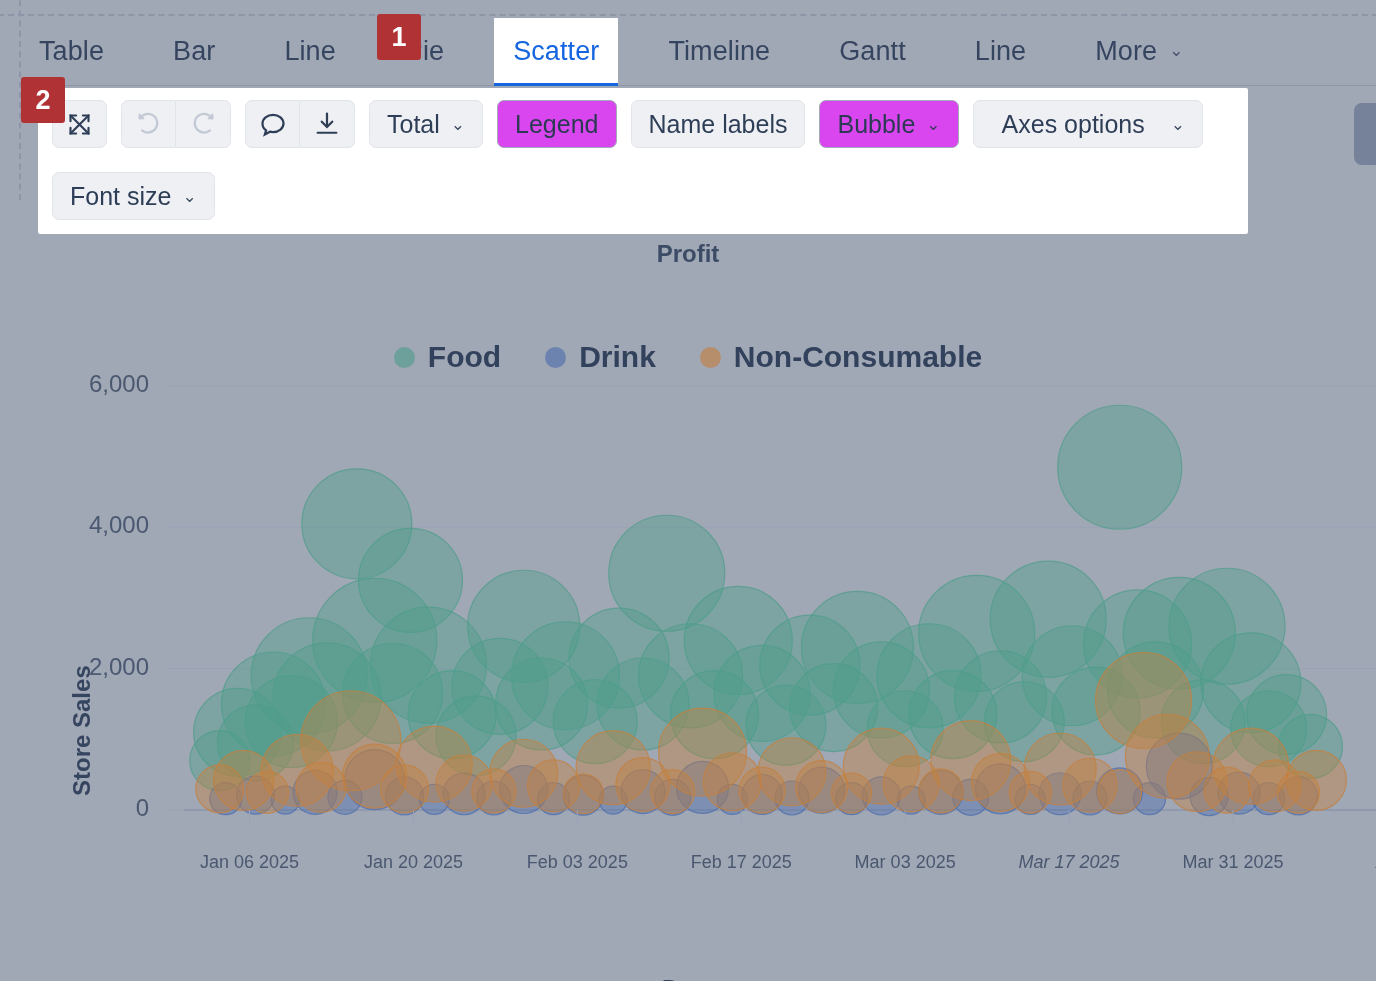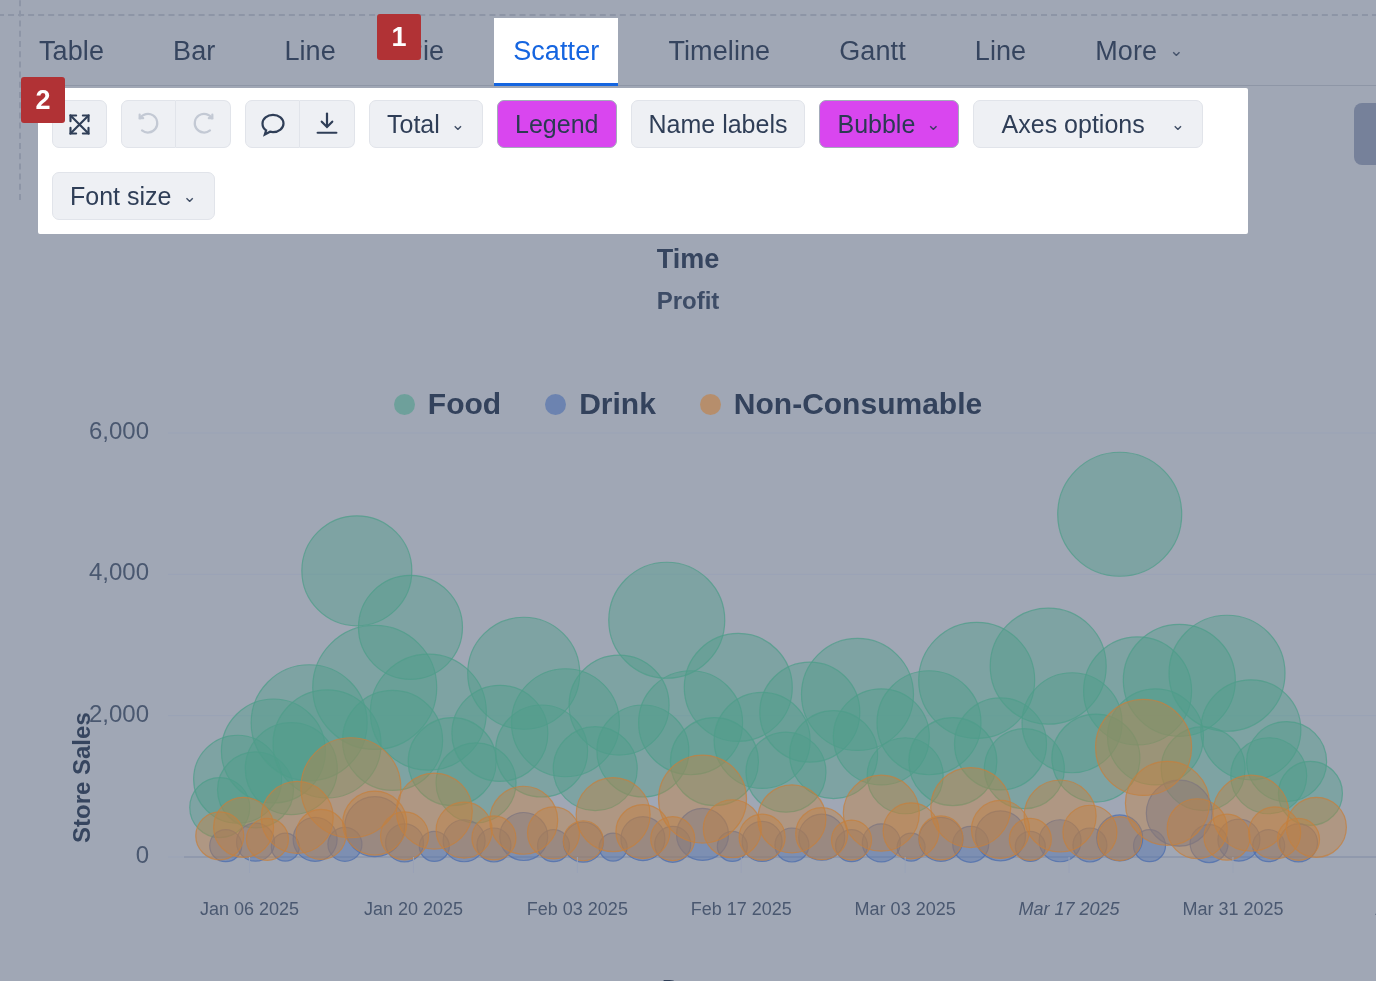--- a/index.html
+++ b/index.html
@@ -328,21 +328,20 @@
     <span class="caret">⌄</span>
   </div>
 </div>
 
 <div id="edge-pill"></div>
 
 <div class="badge" id="badge-1">1</div>
 <div class="badge" id="badge-2">2</div>
 
 <div id="chart">
-  <div id="chart-title">Time</div>
   <div id="chart-subtitle">Profit</div>
 
   <div id="legend">
       <div class="legend-item">
         <span class="legend-dot" style="background: rgb(79, 157, 138); opacity: 0.62;"></span>
         <span>Food</span>
       </div>
       <div class="legend-item">
         <span class="legend-dot" style="background: rgb(76, 109, 173); opacity: 0.62;"></span>
         <span>Drink</span>

